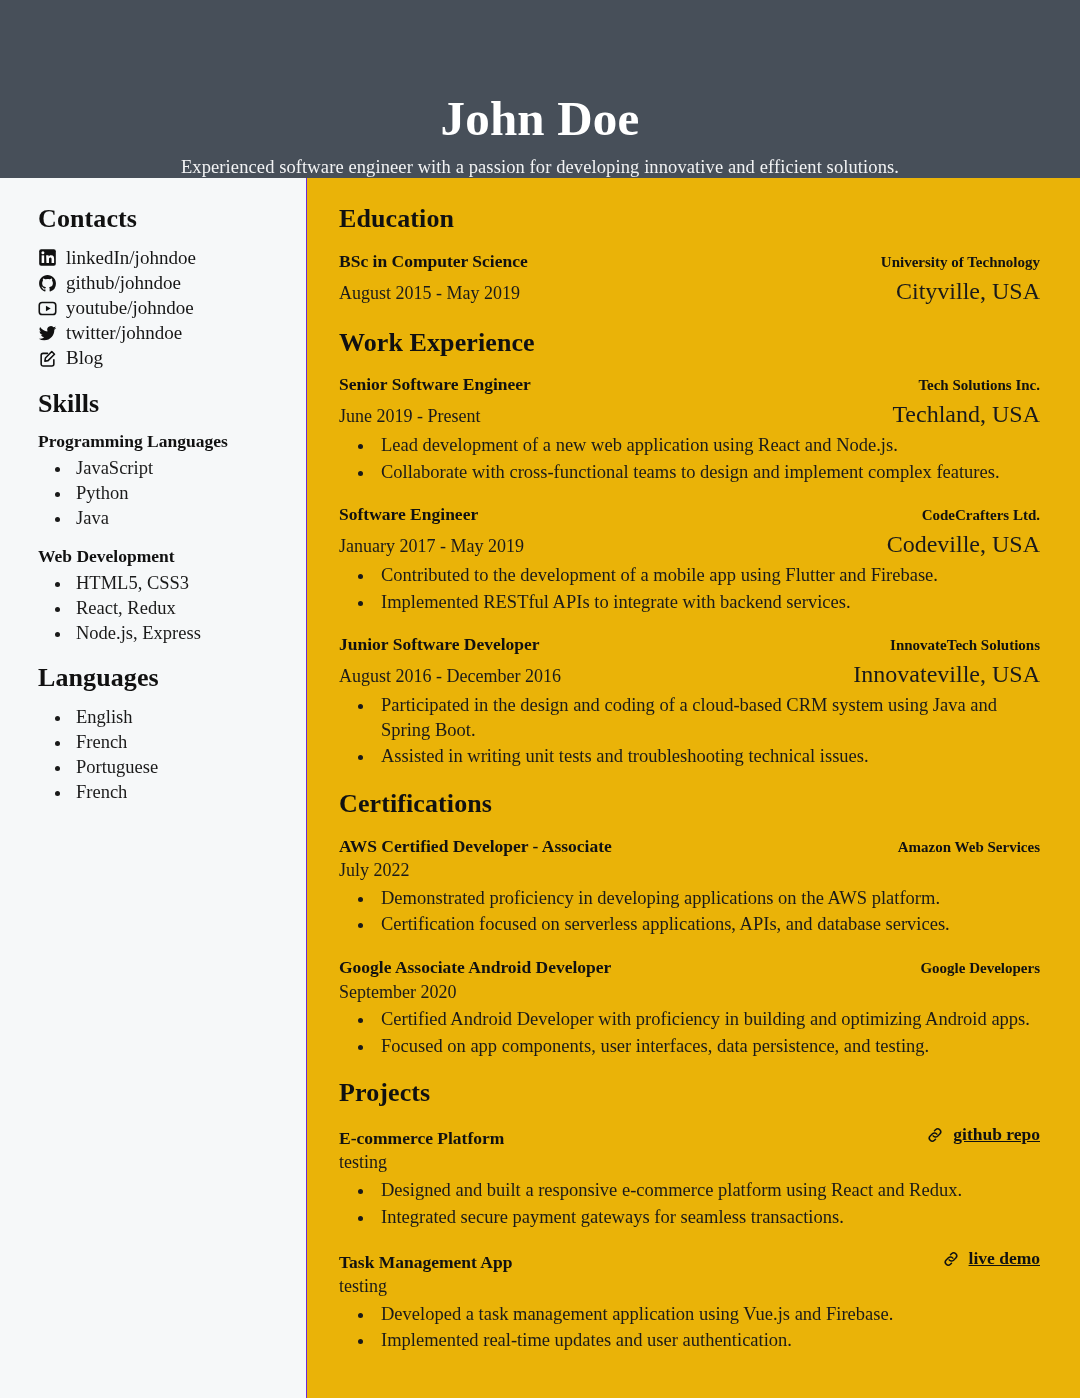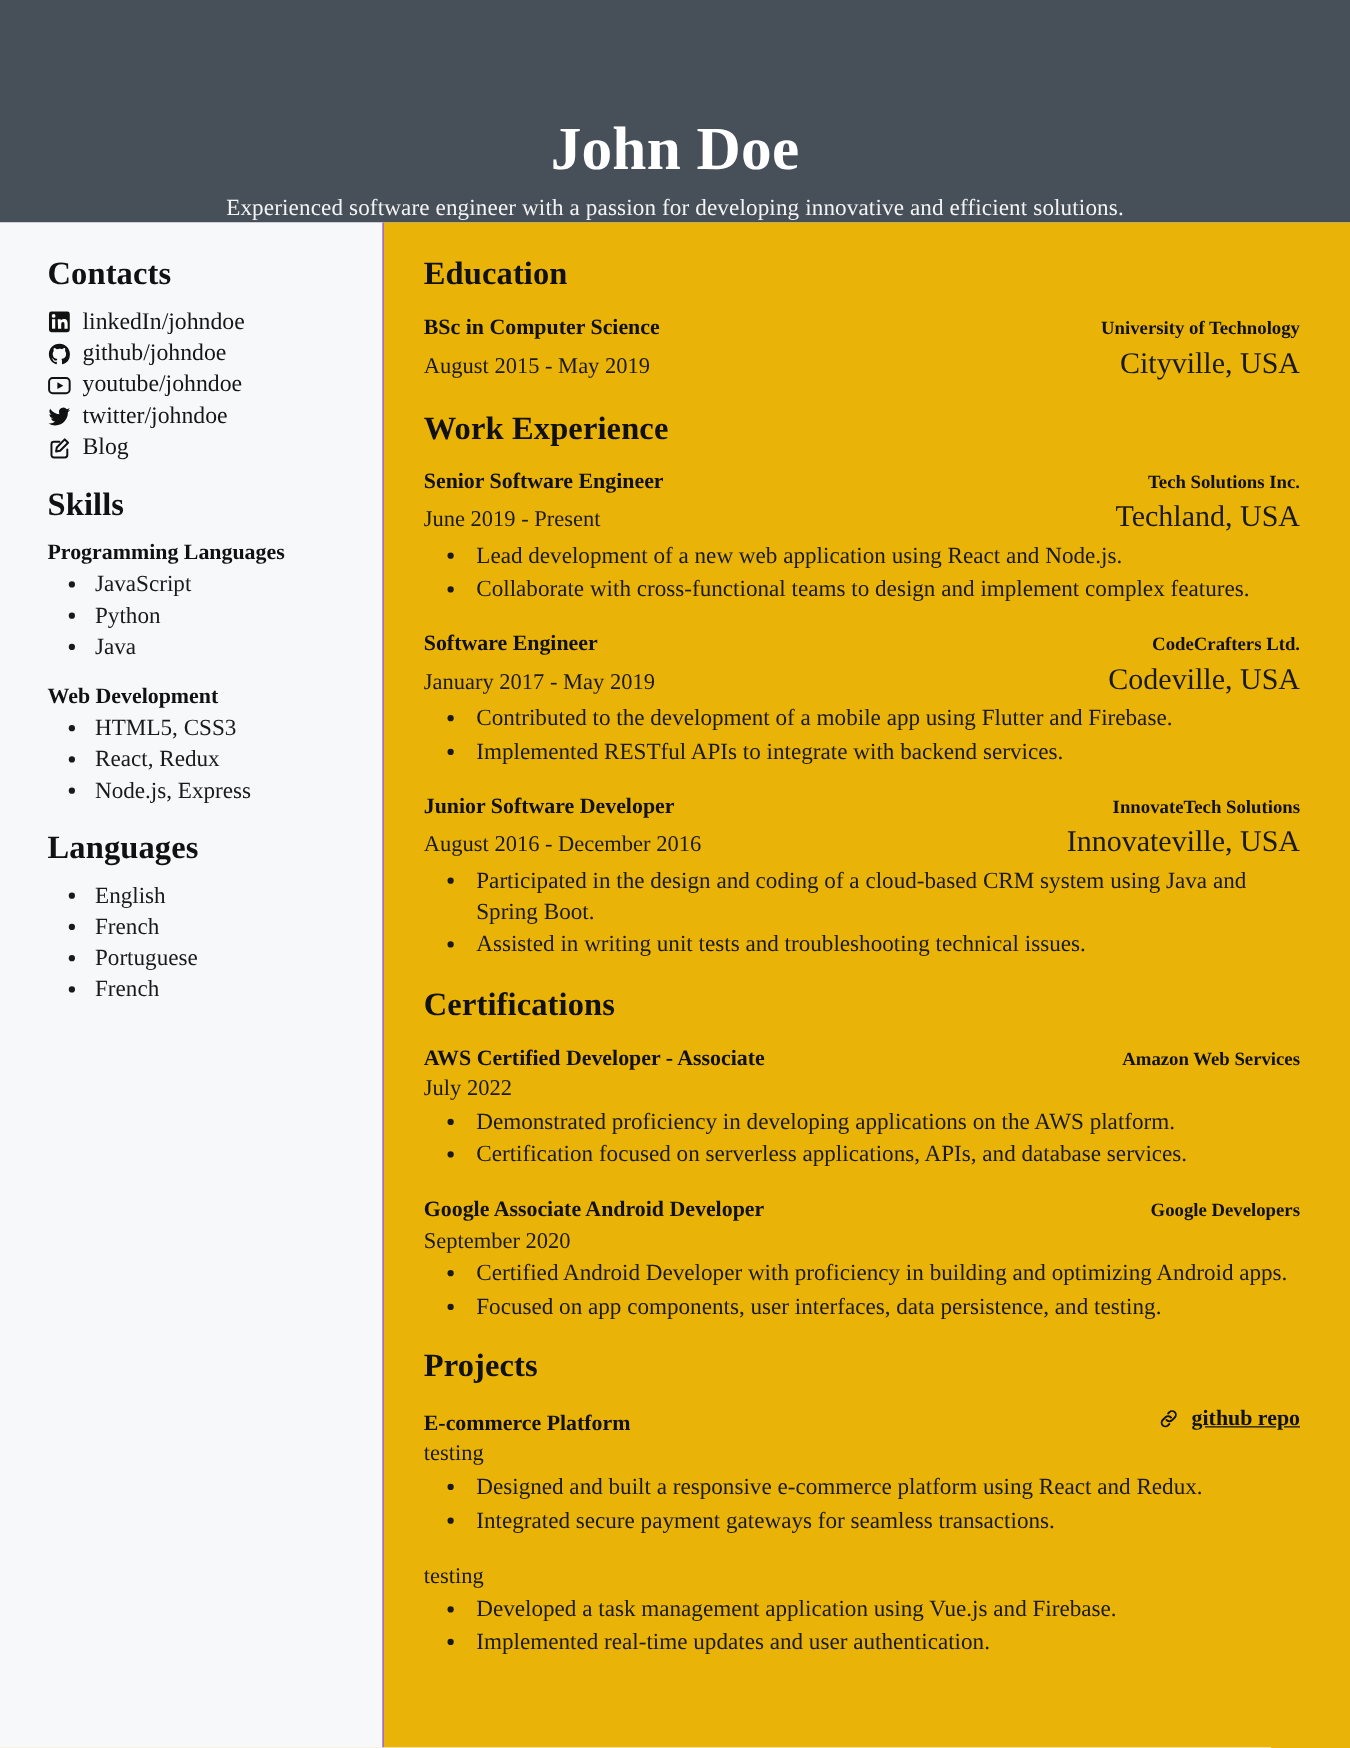--- a/index.html
+++ b/index.html
@@ -410,20 +410,32 @@
             <span class="entry-left-sub">testing</span>
           </div>
           <ul class="bullets">
             <li>Designed and built a responsive e-commerce platform using React and Redux.</li>
             <li>Integrated secure payment gateways for seamless transactions.</li>
           </ul>
         </div>
 
         <div class="entry">
           <div class="entry-line">
+            <span class="entry-left-bold">Task Management App</span>
+            <a class="link-tag" href="#">
+              <span class="link-icon">
+                <svg width="18" height="18" viewBox="0 0 24 24">
+                    <path d="M9.5 13.2a4 4 0 0 0 5.9.45l3-3a4 4 0 0 0-5.66-5.66l-1.4 1.4" fill="none" stroke="#111" stroke-width="2" stroke-linecap="round"></path>
+                    <path d="M14.5 10.8a4 4 0 0 0-5.9-.45l-3 3a4 4 0 0 0 5.66 5.66l1.4-1.4" fill="none" stroke="#111" stroke-width="2" stroke-linecap="round"></path>
+                  </svg>
+              </span>
+              <span>live demo</span>
+            </a>
+          </div>
+          <div class="entry-line">
             <span class="entry-left-sub">testing</span>
           </div>
           <ul class="bullets">
             <li>Developed a task management application using Vue.js and Firebase.</li>
             <li>Implemented real-time updates and user authentication.</li>
           </ul>
         </div>
       </div>
 
     </section>

